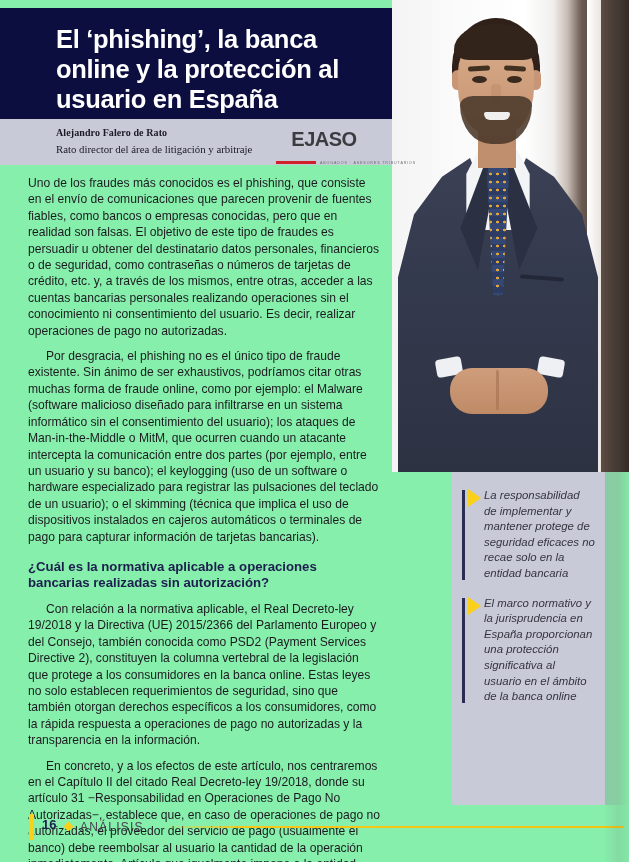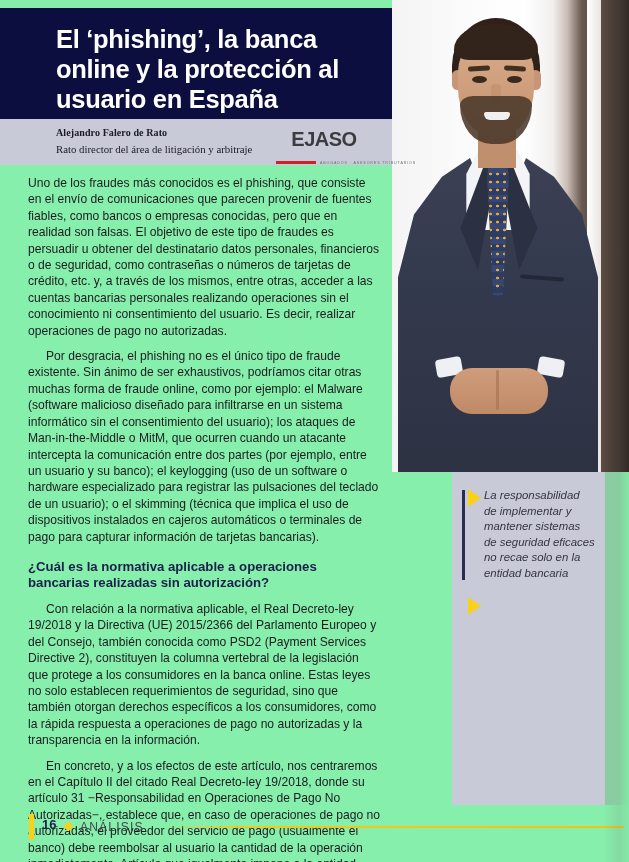--- a/index.html
+++ b/index.html
@@ -414,25 +414,26 @@
     <p>Por desgracia, el phishing no es el único tipo de fraude existente. Sin ánimo de ser exhaustivos, podríamos citar otras muchas forma de fraude online, como por ejemplo: el Malware (software malicioso diseñado para infiltrarse en un sistema informático sin el consentimiento del usuario); los ataques de Man-in-the-Middle o MitM, que ocurren cuando un atacante intercepta la comunicación entre dos partes (por ejemplo, entre un usuario y su banco); el keylogging (uso de un software o hardware especializado para registrar las pulsaciones del teclado de un usuario); o el skimming (técnica que implica el uso de dispositivos instalados en cajeros automáticos o terminales de pago para capturar información de tarjetas bancarias).</p>
     <p class="subhead">¿Cuál es la normativa aplicable a operaciones bancarias realizadas sin autorización?</p>
     <p>Con relación a la normativa aplicable, el Real Decreto-ley 19/2018 y la Directiva (UE) 2015/2366 del Parlamento Europeo y del Consejo, también conocida como PSD2 (Payment Services Directive 2), constituyen la columna vertebral de la legislación que protege a los consumidores en la banca online. Estas leyes no solo establecen requerimientos de seguridad, sino que también otorgan derechos específicos a los consumidores, como la rápida respuesta a operaciones de pago no autorizadas y la transparencia en la información.</p>
     <p><span>En concreto, y a los efectos de este artículo, nos centraremos en el Capítulo II del citado Real Decreto-ley 19/2018, donde su artículo 31 −Responsabilidad en Operaciones de Pago No Autorizadas−, establece que, en caso de operaciones de pago no autorizadas, el proveedor del servicio de pago (usualmente el banco) debe reembolsar al usuario la cantidad de la operación inmediatamente. Artículo que igualmente impone a la entidad bancaria la carga de probar las causas que le eximen de responsabilidad, en este caso, la existencia de fraude o negligencia grave…</span> </p>
   </div>
 
   <div class="quotes">
     <div class="quote">
       <span class="quote-bar"></span>
       <span class="quote-arrow"></span>
-      <div class="quote-text">La responsabilidad de implementar y mantener sistemas de seguridad eficaces no recae solo en la entidad bancaria</div>
+      <div class="quote-text">La responsabilidad de implementar y mantener protege de seguridad eficaces no recae solo en la entidad bancaria</div>
     </div>
     <div class="quote">
       <span class="quote-bar"></span>
       <span class="quote-arrow"></span>
+      <div class="quote-text">El marco normativo y la jurisprudencia en España proporcionan una protección significativa al usuario en el ámbito de la banca online</div>
     </div>
   </div>
   <div class="quotes-shadow"></div>
 
   <div class="footer">
     <span class="footer-tick"></span>
     <span class="footer-page">16</span>
     <span class="footer-diamond"></span>
     <span class="footer-section">ANÁLISIS</span>
     <span class="footer-rule"></span>

